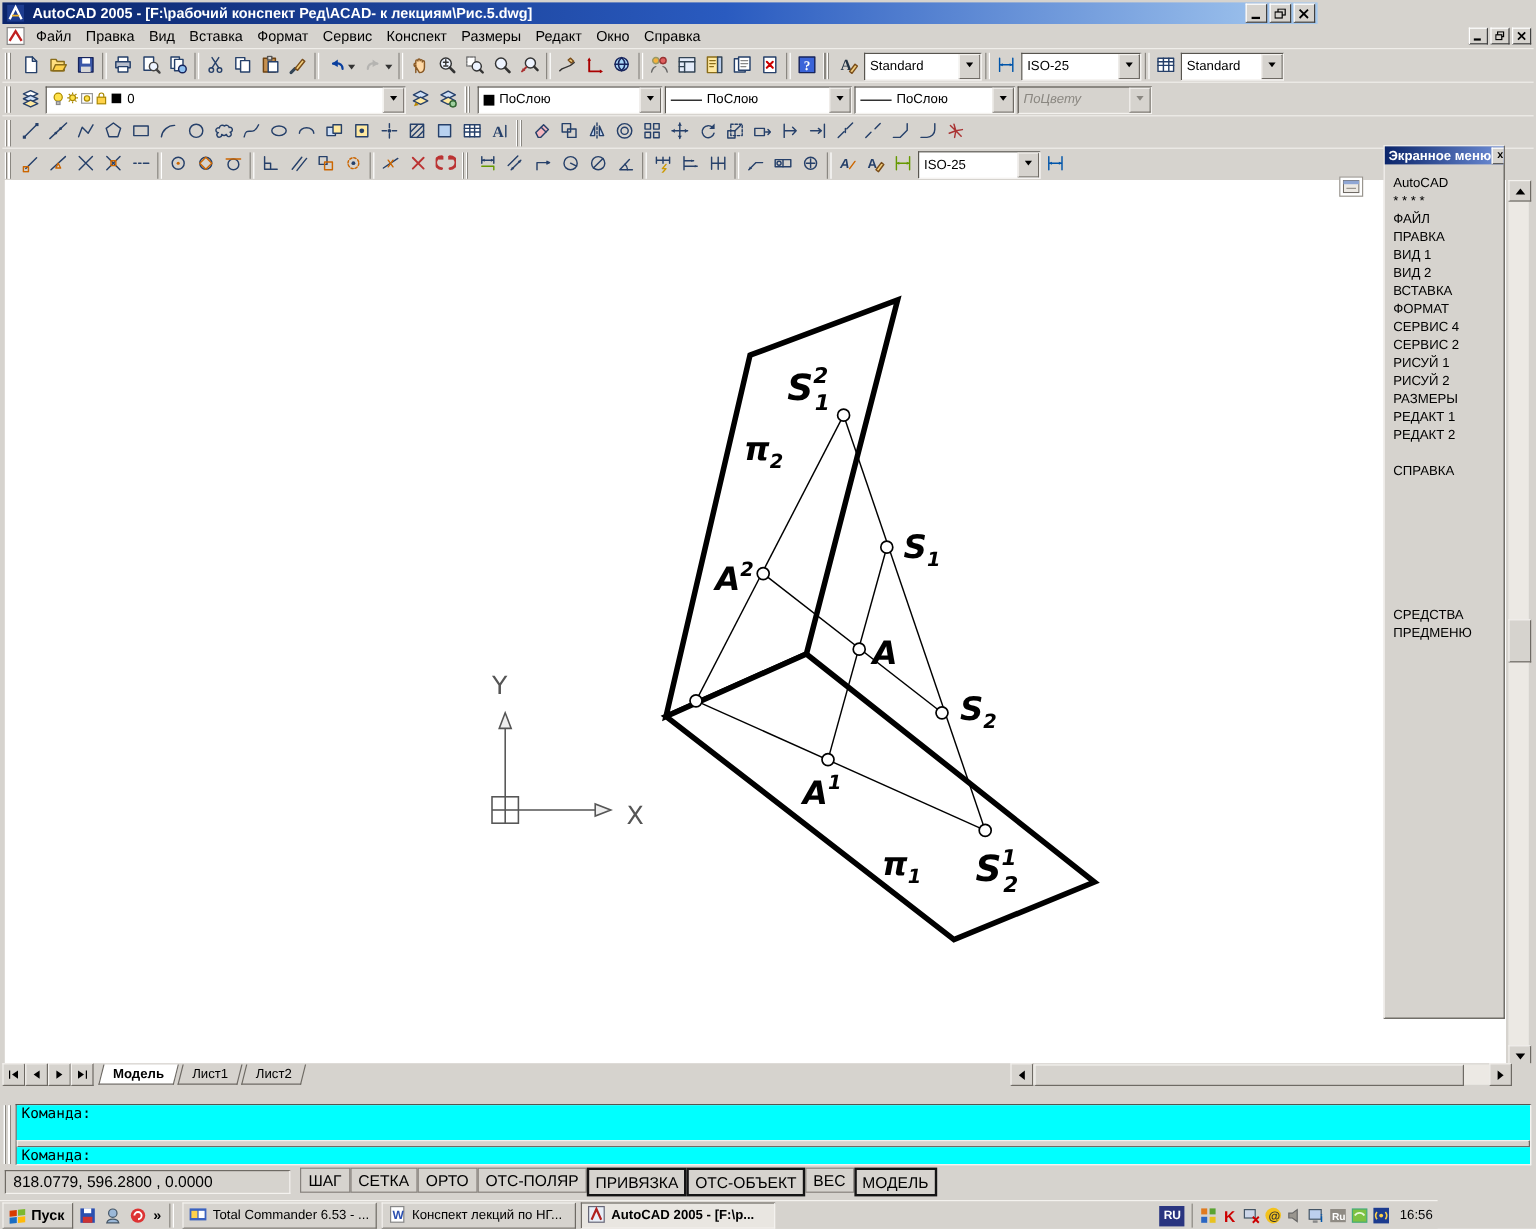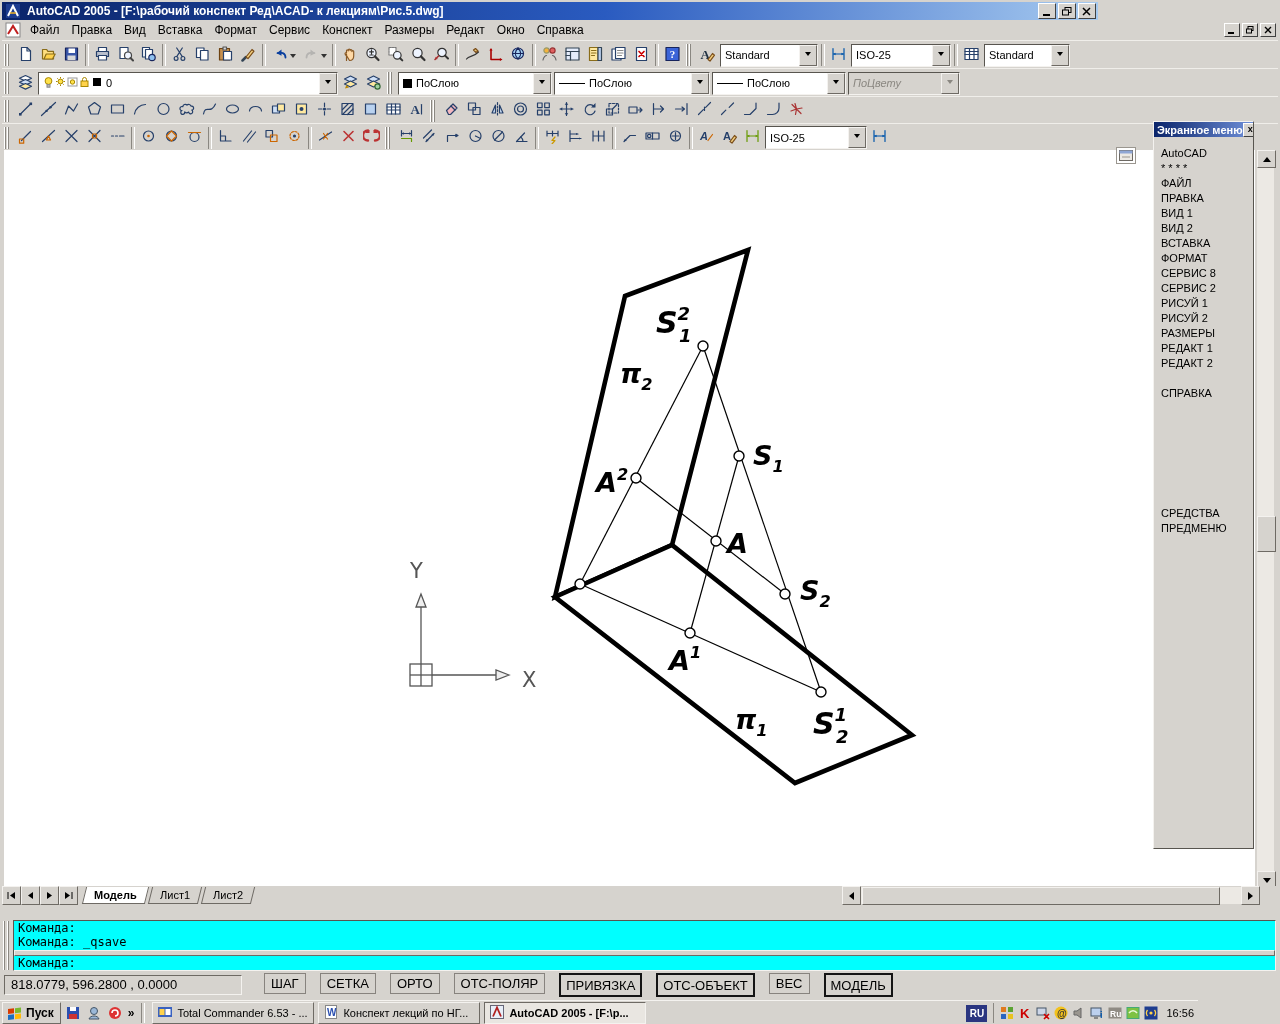--- a/index.html
+++ b/index.html
@@ -91,21 +91,21 @@
     background:#fff;display:flex;flex-direction:column;margin:1px 2px 1px 0}
   .cyan{background:#00ffff;font-family:"DejaVu Sans Mono",monospace;font-size:12px;
     color:#000;padding-left:4px;line-height:14px}
   #cmdhist{height:29px;overflow:hidden}
   #cmdsplit{height:4px;background:#d6d3ce;border:1px solid;border-color:#f4f2ef #6e6a64 #6e6a64 #f4f2ef}
   #cmdprompt{flex:1}
   
   #statusbar{left:2px;top:972px;width:1276px;height:26px;display:flex;align-items:center;font-size:13px}
   #coords{width:230px;height:17px;margin-left:2px;padding:1px 0 0 6px;
     border:1px solid;border-color:#6e6a64 #f4f2ef #f4f2ef #6e6a64;white-space:nowrap}
-  .sbn{height:19px;margin-left:14px;padding:0 6px;display:flex;align-items:center;
+  .sbn{height:19px;margin-left:0;padding:0 6px;display:flex;align-items:center;
     border:1px solid #87837e;white-space:nowrap}
   .sbn.on{border:2px solid #141414;padding:0 5px;height:20px}
   
   #taskbar{left:0;top:1000px;width:1198px;height:24px;background:#d6d3ce;
     border-top:1px solid #f4f2ef;display:flex;align-items:center}
   #startbtn{height:20px;margin-left:2px;padding:0 6px 0 4px;display:flex;align-items:center;gap:3px;
     font-weight:bold;font-size:12px;background:#d6d3ce;border:1px solid;
     border-color:#f4f2ef #6e6a64 #6e6a64 #f4f2ef}
   .qlico{width:17px;height:17px;margin-left:4px;display:flex;align-items:center;justify-content:center}
   #qlchev{margin:0 4px;font-weight:bold;font-size:12px}
@@ -1132,21 +1132,21 @@
   </div>
   <div class="pal-body" id="smenu-items">
       <div class="pal-item">AutoCAD</div>
       <div class="pal-item">* * * *</div>
       <div class="pal-item">ФАЙЛ</div>
       <div class="pal-item">ПРАВКА</div>
       <div class="pal-item">ВИД 1</div>
       <div class="pal-item">ВИД 2</div>
       <div class="pal-item">ВСТАВКА</div>
       <div class="pal-item">ФОРМАТ</div>
-      <div class="pal-item">СЕРВИС 8</div>
+      <div class="pal-item">СЕРВИС 4</div>
       <div class="pal-item">СЕРВИС 2</div>
       <div class="pal-item">РИСУЙ 1</div>
       <div class="pal-item">РИСУЙ 2</div>
       <div class="pal-item">РАЗМЕРЫ</div>
       <div class="pal-item">РЕДАКТ 1</div>
       <div class="pal-item">РЕДАКТ 2</div>
       <div class="pal-item"></div>
       <div class="pal-item">СПРАВКА</div>
       <div class="pal-item"></div>
       <div class="pal-item"></div>
@@ -1216,21 +1216,20 @@
       </span>
     <span style="width:18px"></span>
   </span>
 </div>
 
 <div id="cmdpanel" class="abs">
   <div id="cmdgrip"></div>
   <div id="cmdbox">
     <div id="cmdhist" class="cyan">
         <div>Команда:</div>
-        <div>Команда: _qsave</div>
       </div>
     <div id="cmdsplit"></div>
     <div id="cmdprompt" class="cyan">Команда:</div>
   </div>
 </div>
 
 <div id="statusbar" class="abs">
   <span id="coords">818.0779, 596.2800 , 0.0000</span>
   <span id="statusbtns" style="display:flex;margin-left:8px">
       <span class="sbn">ШАГ</span>

